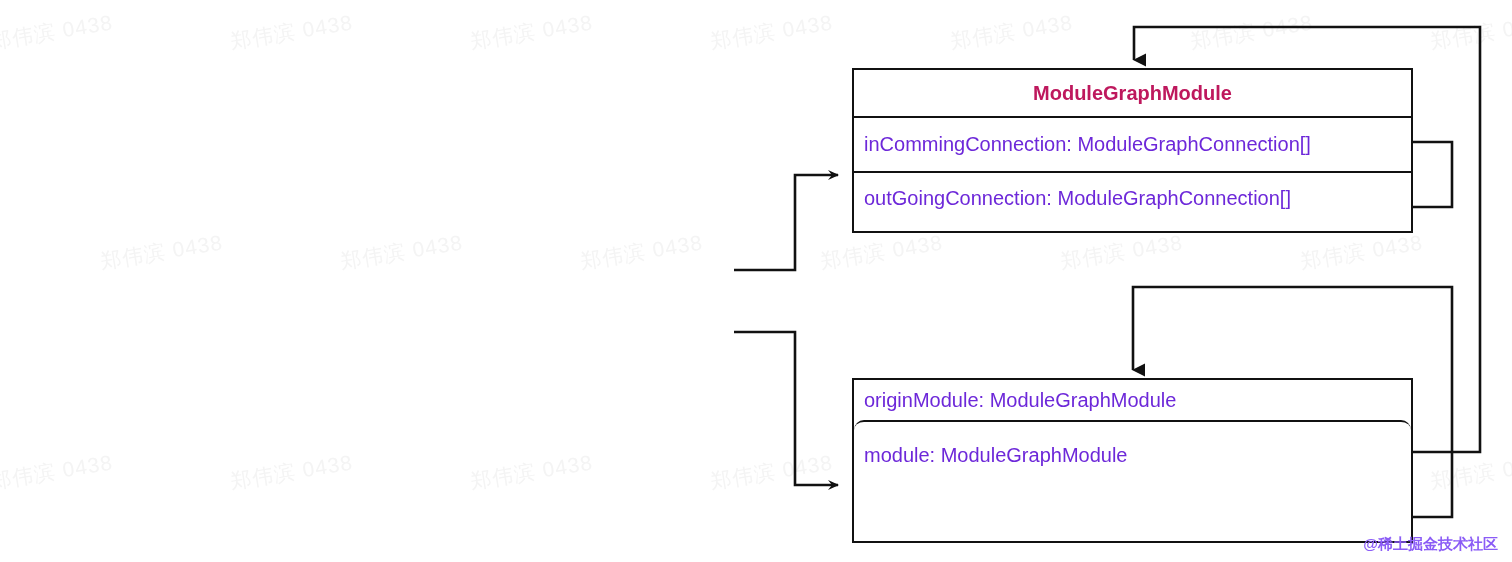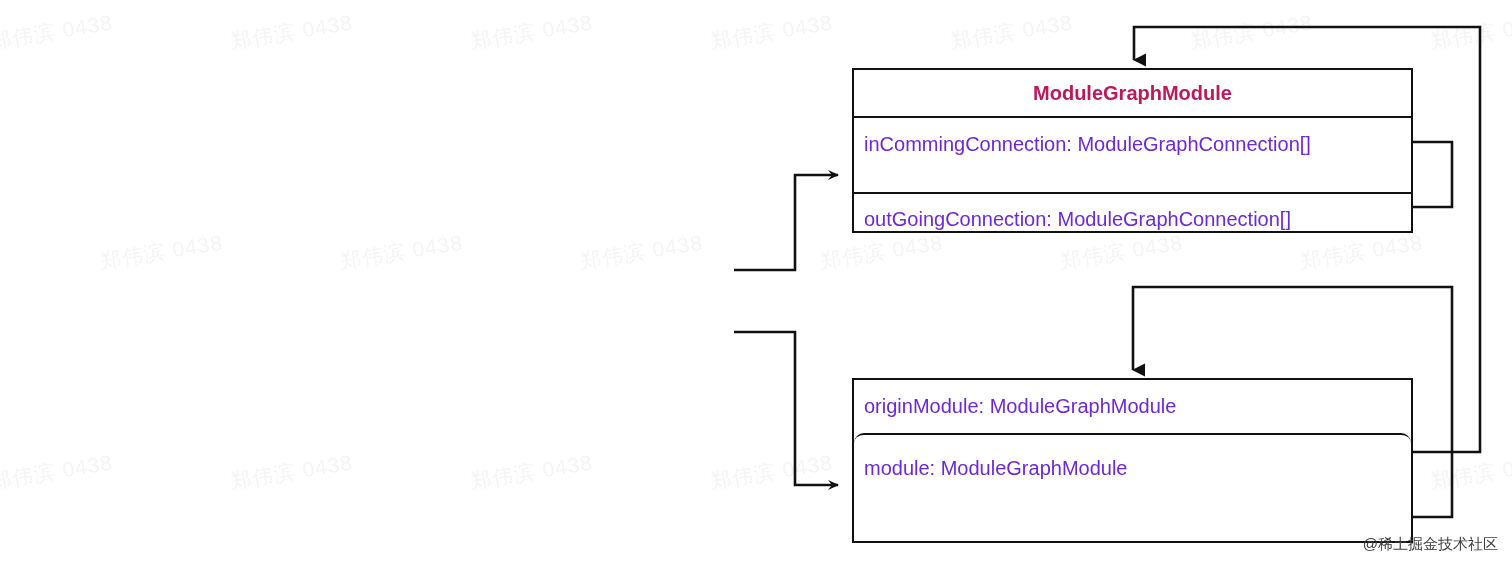--- a/index.html
+++ b/index.html
@@ -82,37 +82,38 @@
 
   
   #box-module-graph       { left: 16px;  top: 196px; width: 718px; height: 167px; }
   #box-module-graph .class-header { height: 47px; }
   #box-module-graph .r1   { height: 52px; }
   #box-module-graph .r2   { height: 63px; }
 
   #box-module-graph-module { left: 852px; top: 68px; width: 561px; height: 165px; }
   #box-module-graph-module .class-header { height: 48px; }
   #box-module-graph-module .r1 { height: 53px; }
-  #box-module-graph-module .r2 { height: 52px; margin-top: 21px; }
+  #box-module-graph-module .r2 { height: 52px; }
 
   #box-module-graph-connection { left: 852px; top: 378px; width: 561px; height: 165px; }
   #box-module-graph-connection .class-header { height: 48px; }
-  #box-module-graph-connection .r1 { height: 53px; }
+  #box-module-graph-connection .r1 { height: 40px; }
   #box-module-graph-connection .r2 { height: 68px; border-radius: 10px; }
 
   
   #footer-credit {
     position: absolute;
     right: 14px;
     bottom: 8px;
     font-size: 15px;
-    color: #404040;
+    color: #8b5cf6;
     z-index: 3;
     white-space: nowrap;
     font-family: "Liberation Sans", sans-serif;
+    font-weight: bold;
   }
 </style>
 </head>
 <body>
 
 <div id="watermark-layer">
     <div class="wm" style="left: -10px; top: 18px;">郑伟滨 0438</div>
     <div class="wm" style="left: 230px; top: 18px;">郑伟滨 0438</div>
     <div class="wm" style="left: 470px; top: 18px;">郑伟滨 0438</div>
     <div class="wm" style="left: 710px; top: 18px;">郑伟滨 0438</div>

